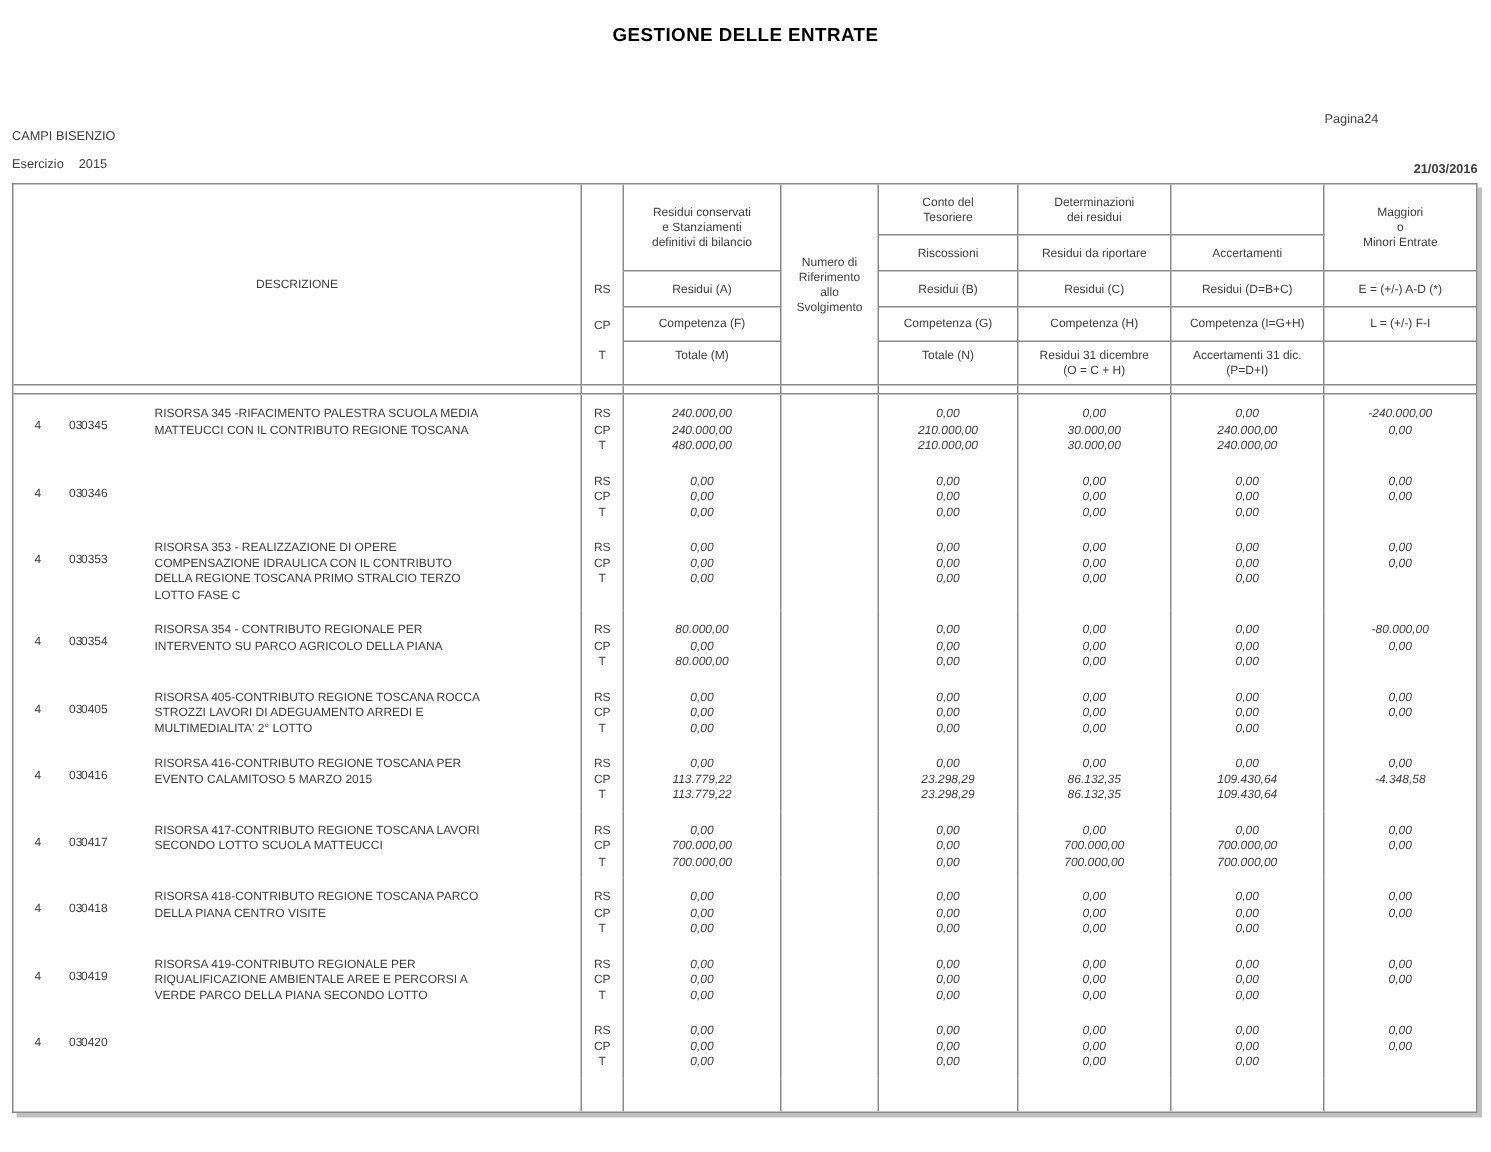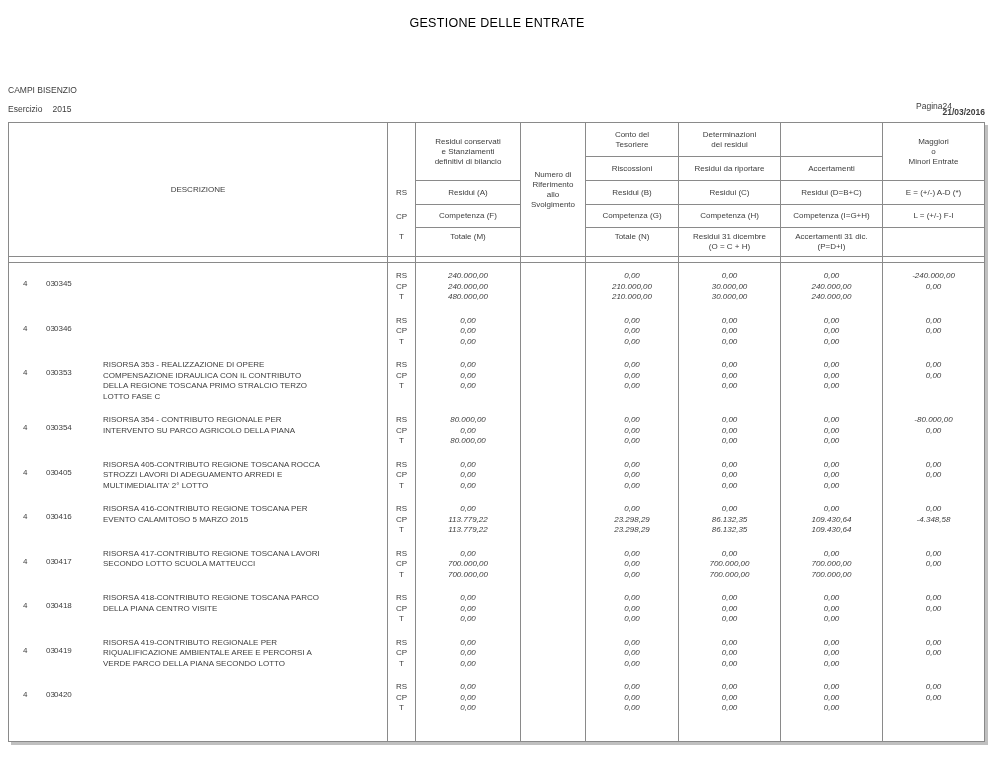--- a/index.html
+++ b/index.html
@@ -4,29 +4,29 @@
 <style>
   * { box-sizing: border-box; margin: 0; padding: 0; }
   html,body { width: 994px; height: 768px; background: #ffffff; }
   body {
     position: relative;
     font-family: "Liberation Sans", "DejaVu Sans", sans-serif;
     color: #3d3d3d;
   }
   .page-title {
     position: absolute; top: 16px; left: 0; width: 100%;
-    text-align: center; font-weight: normal; font-size: 12.5px; color: #000;
+    text-align: center; font-weight: bold; font-size: 12.5px; color: #000;
     letter-spacing: .3px;
   }
   .meta { font-size: 8.5px; color: #3d3d3d; }
   .meta-entity { position: absolute; left: 8px; top: 85px; }
   .meta-exercise { position: absolute; left: 8px; top: 104px; }
   .meta-exercise .yr { margin-left: 10px; }
-  .meta-page { position: absolute; right: 9px; top: 101px; width: 102px;
-    display: flex; justify-content: center; }
+  .meta-page { position: absolute; right: 9px; top: 74px; width: 102px;
+    display: flex; justify-content: flex-start; }
   .meta-date { position: absolute; right: 9px; top: 107px; font-weight: bold; }
 
   .table {
     position: absolute; left: 8px; top: 122px; width: 977px; height: 620px;
     border: 1px solid #8a8a8a; background: #fff;
     box-shadow: 3px 3px 0 rgba(158,158,158,.65);
     display: flex; flex-direction: column;
   }
   .cols { display: grid; grid-template-columns: 379px 28px 105px 65px 93px 102px 102px 1fr; }
 
@@ -147,20 +147,22 @@
 
   <div class="tbody">
 
   <div class="trow cols">
     <div class="td cdesc">
       <span class="codewrap">
         <span class="cp1">4</span>
         <span class="cp2">03</span>
         <span class="cp3">0345</span>
       </span>
+      <span class="desc">RISORSA 345 -RIFACIMENTO PALESTRA SCUOLA MEDIA
+MATTEUCCI CON IL CONTRIBUTO REGIONE TOSCANA</span>
     </div>
     <div class="td crst">
       <div class="vline rl">RS</div>
       <div class="vline rl">CP</div>
       <div class="vline rl">T</div>
     </div>
     <div class="td cnum col-a">
       <div class="vline">240.000,00</div>
       <div class="vline">240.000,00</div>
       <div class="vline">480.000,00</div>

